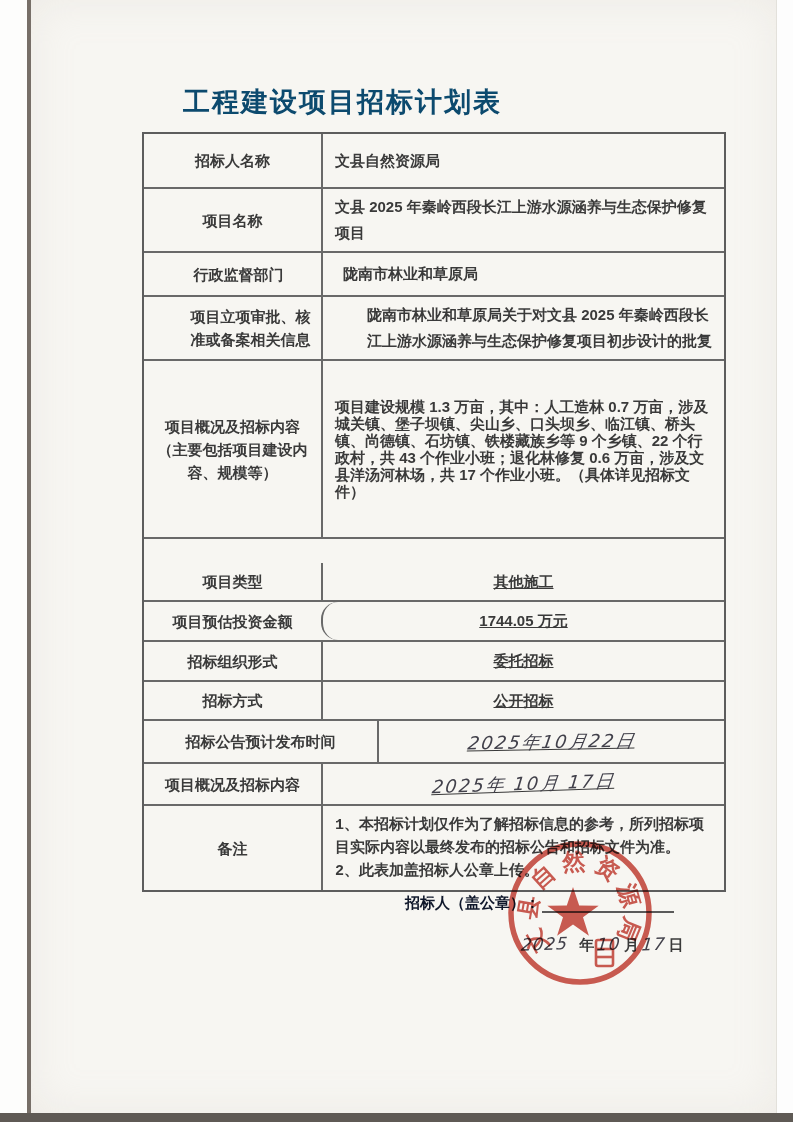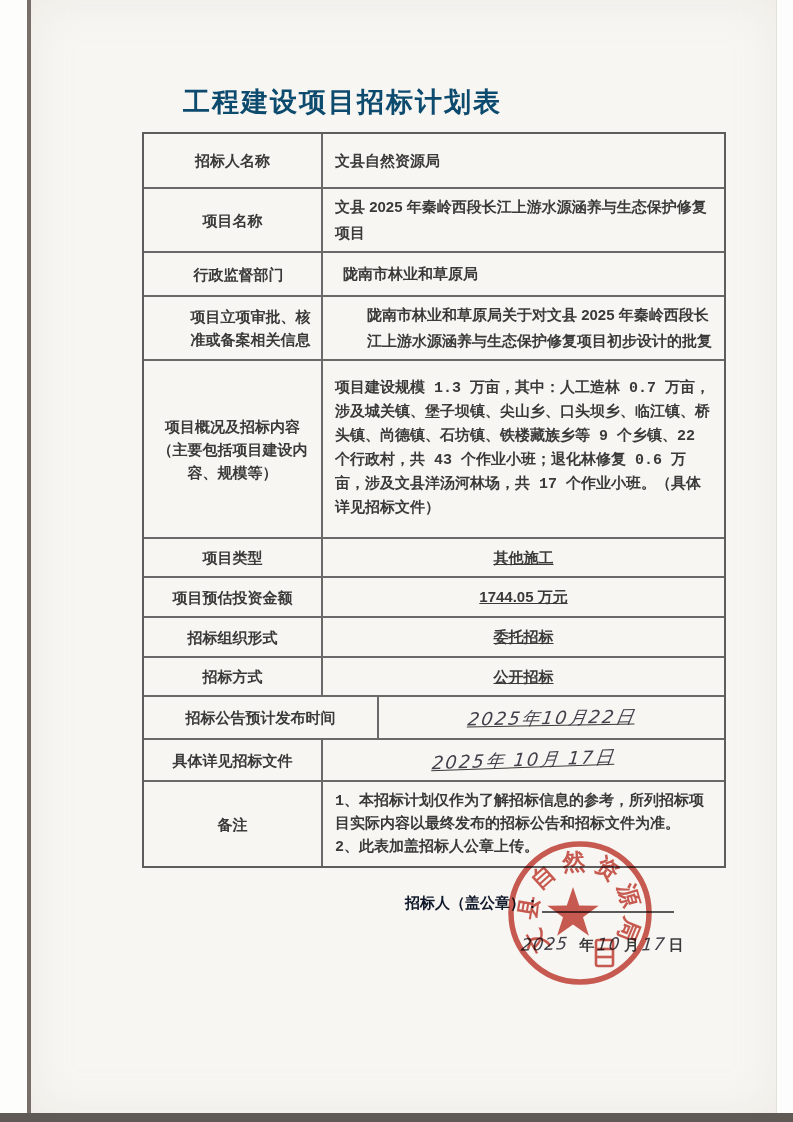--- a/index.html
+++ b/index.html
@@ -40,23 +40,23 @@
     flex:1;border-left:2px solid #696969;
     font-size:15px;font-weight:700;line-height:26px;padding:5px 12px;color:#3a3a3a;
   }
   .val-left{justify-content:flex-start;text-align:left;}
   .val-center{justify-content:center;text-align:center;text-decoration:underline;}
   .r1 .cell{min-height:53px;}
   .r2 .cell{min-height:53px;}
   .r3 .cell{min-height:42px;padding-left:20px;}
   .r4 .cell{min-height:57px;padding-left:44px;}
   .r5 .cell{min-height:176px;}
-  .r5 .cell.value{line-height:24px;font-family:Liberation Mono, monospace;}
-  .r6 .cell{min-height:37px;}
-  .r7 .cell{min-height:38px;}
+  .r5 .cell.value{line-height:17px;}
+  .r6 .cell{min-height:37px;margin-top:24px;}
+  .r7 .cell{min-height:38px;border-radius:17px;}
   .r8 .cell{min-height:38px;}
   .r9 .cell{min-height:37px;}
   .r10 .cell{min-height:41px;margin-left:28px;}
   .r11 .cell{min-height:40px;}
   .r12 .cell{min-height:84px;}
   .r12 .cell.value{white-space:pre-line;line-height:23px;font-family:Liberation Mono, monospace;}
 
   .handwrite{
     font-family:"DejaVu Sans",sans-serif;font-weight:400;font-style:italic;
     font-size:18px;letter-spacing:2px;color:#42414b;
@@ -129,21 +129,21 @@
     <div class="cell label">招标方式</div>
     <div class="cell value val-center">公开招标</div>
   </div>
   <div class="trow r10">
     <div class="cell label">招标公告预计发布时间</div>
     <div class="cell value val-center">
       <span class="handwrite">2025年10月22日</span>
     </div>
   </div>
   <div class="trow r11">
-    <div class="cell label">具体详见招标文件</div>
+    <div class="cell label">项目概况及招标内容</div>
     <div class="cell value val-center">
       <span class="handwrite">2025年 10月 17日</span>
     </div>
   </div>
   <div class="trow r12">
     <div class="cell label">备注</div>
     <div class="cell value val-left">1、本招标计划仅作为了解招标信息的参考，所列招标项目实际内容以最终发布的招标公告和招标文件为准。
 2、此表加盖招标人公章上传。</div>
   </div>
 </div>

